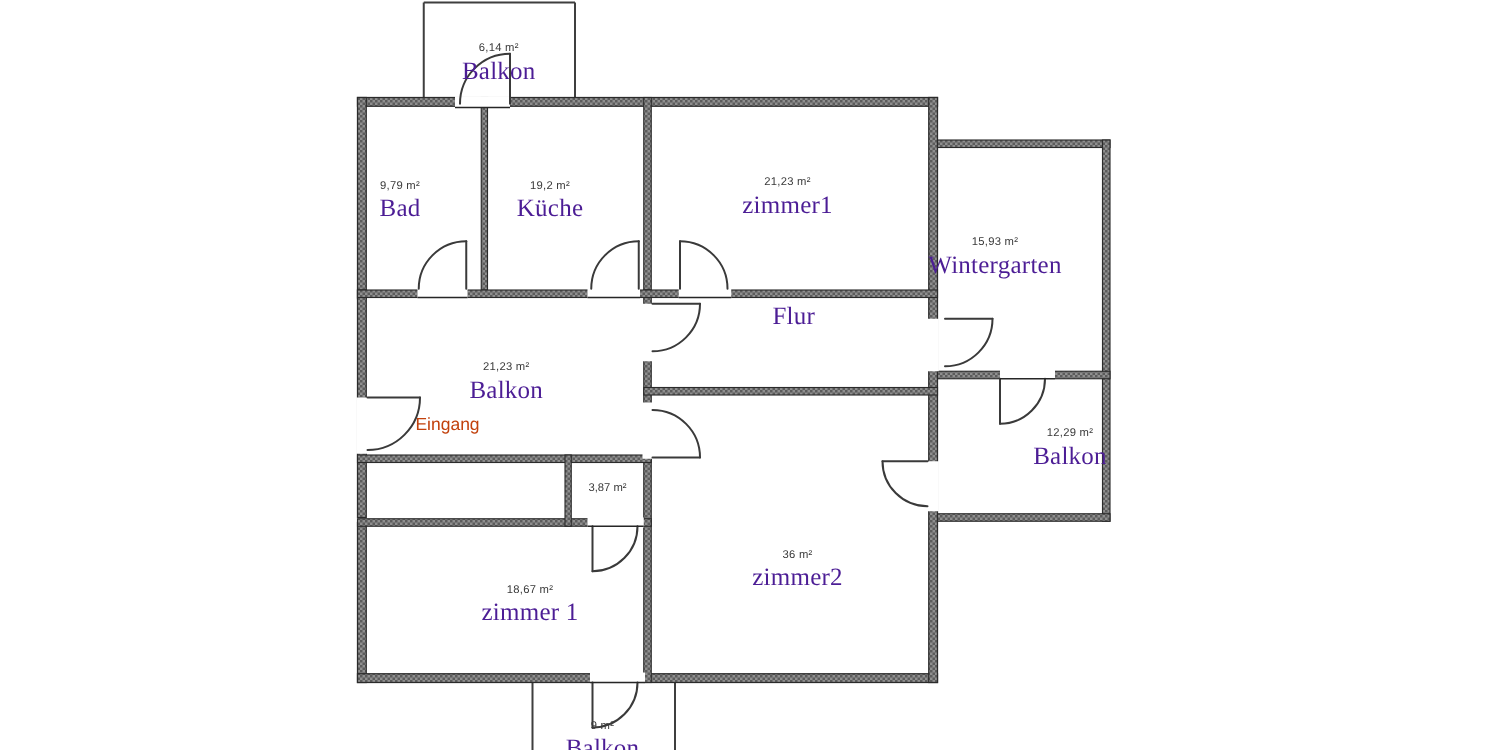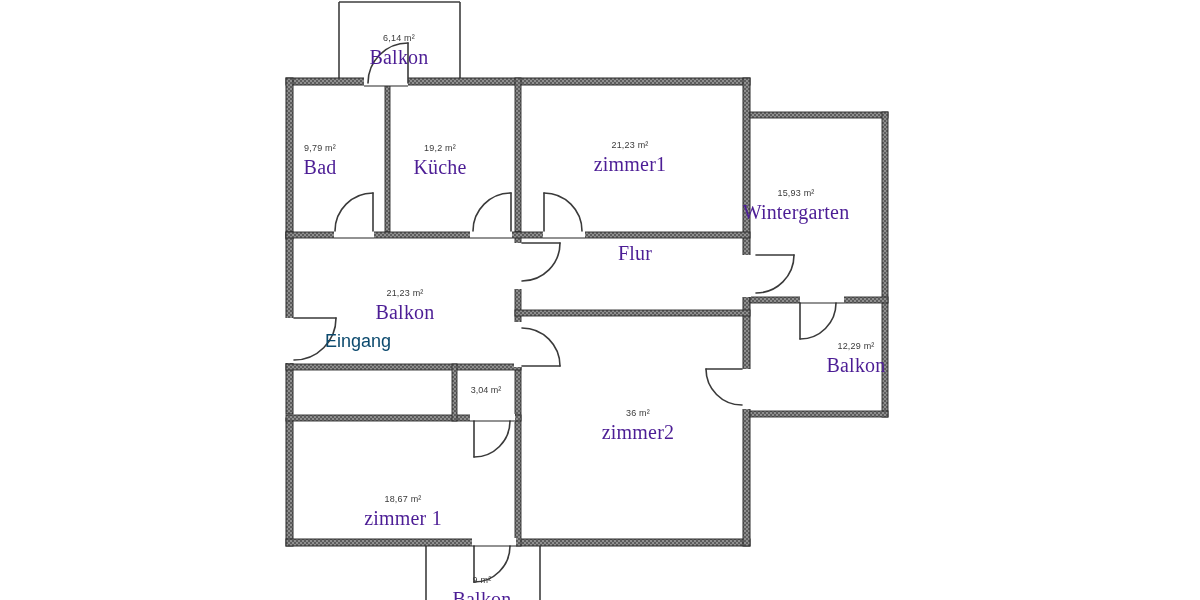--- a/index.html
+++ b/index.html
@@ -44,22 +44,22 @@
   }
   .room-name {
     display: block;
     font-size: 20px;
     color: #4c1d95;
     letter-spacing: 0.2px;
     font-family: Liberation Serif, serif;
   }
   .aux-label {
     position: absolute;
-    font-size: 18px;
-    color: #0c4a6e;
+    font-size: 14px;
+    color: #c2410c;
     white-space: nowrap;
     transform: translateX(-50%);
     pointer-events: none;
   }
   .area-only {
     position: absolute;
     font-size: 9px;
     color: #3a3a3a;
     white-space: nowrap;
     transform: translateX(-50%);
@@ -233,32 +233,32 @@
   <div class="room-label" style="left:405px; top:288px;">
     <span class="room-area">21,23 m²</span>
     <span class="room-name">Balkon</span>
   </div>
 
   <div class="room-label" style="left:856px; top:341px;">
     <span class="room-area">12,29 m²</span>
     <span class="room-name">Balkon</span>
   </div>
 
-  <div class="room-label" style="left:638px; top:408px;">
+  <div class="room-label" style="left:638px; top:438px;">
     <span class="room-area">36 m²</span>
     <span class="room-name">zimmer2</span>
   </div>
 
-  <div class="room-label" style="left:403px; top:466px;margin-top:28px;">
+  <div class="room-label" style="left:424px; top:466px;">
     <span class="room-area">18,67 m²</span>
     <span class="room-name">zimmer 1</span>
   </div>
 
   <div class="room-label" style="left:482px; top:575px;">
     <span class="room-area">9 m²</span>
     <span class="room-name">Balkon</span>
   </div>
 
-  <div class="area-only" style="left:486px; top:385px;">3,04 m²</div>
+  <div class="area-only" style="left:486px; top:385px;">3,87 m²</div>
 
   <div class="aux-label" style="left:358px; top:331px;">Eingang</div>
 
 </div>
 
 </body></html>

